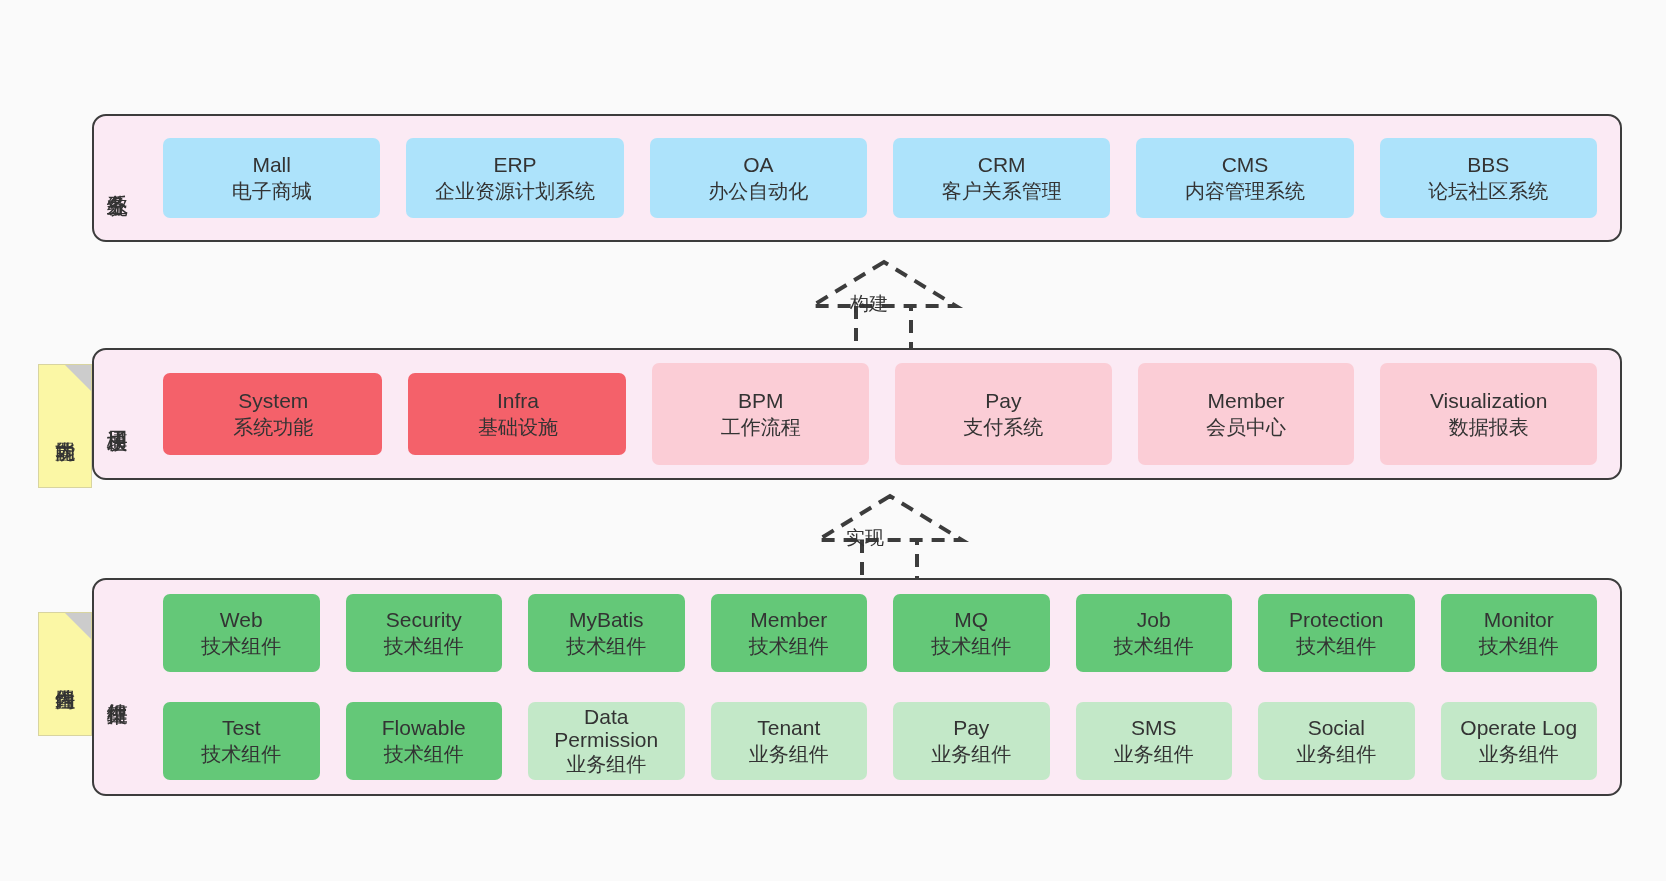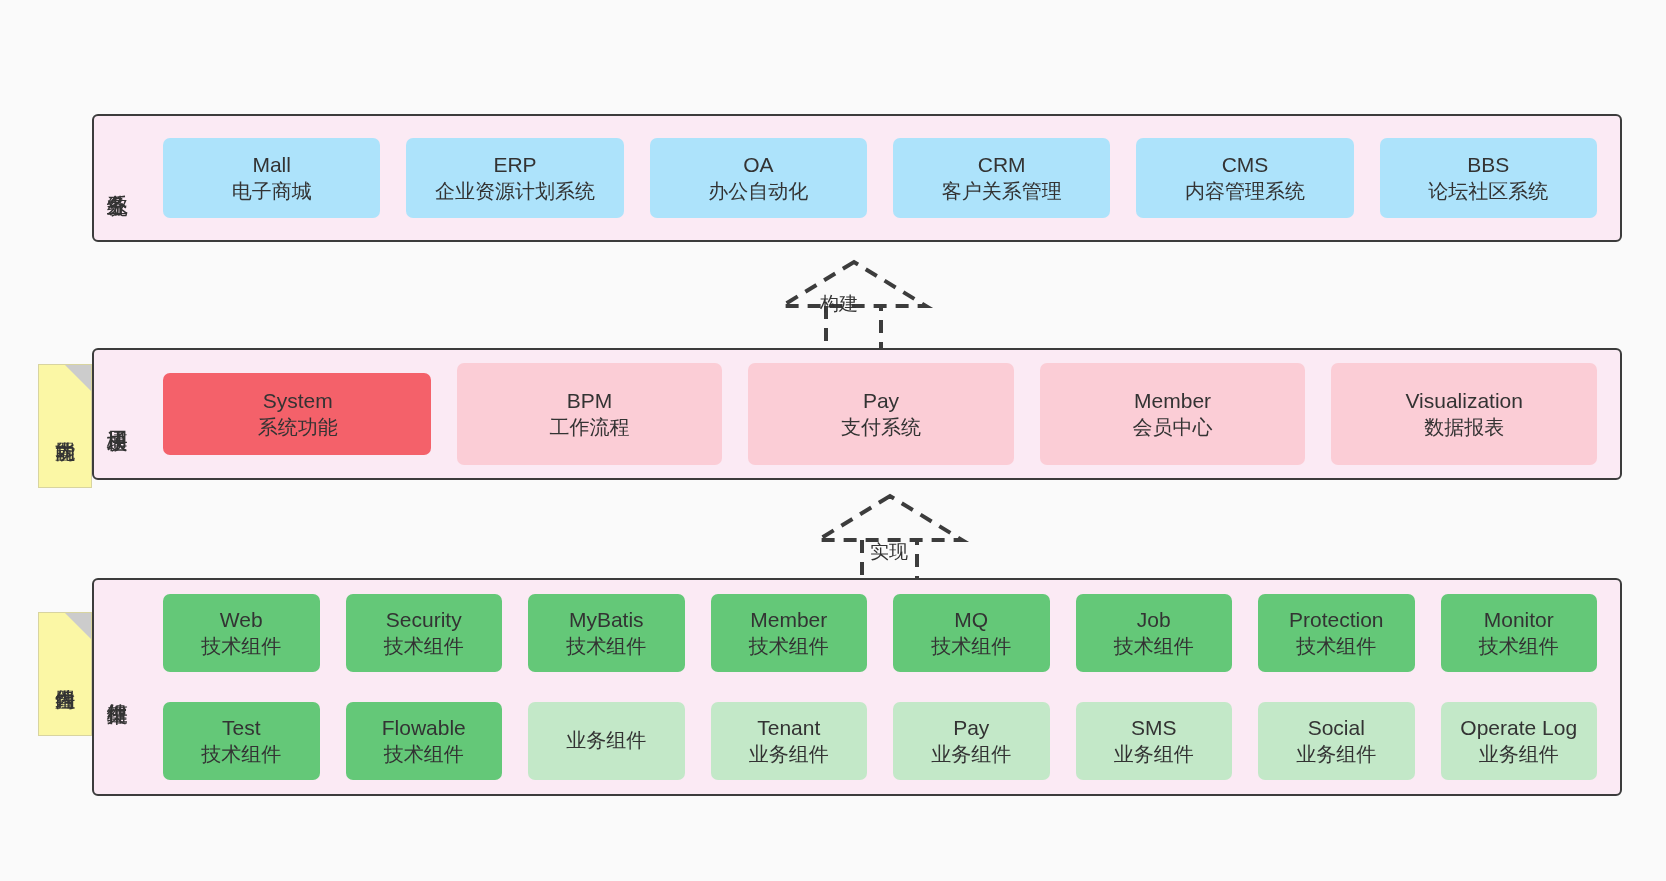--- a/index.html
+++ b/index.html
@@ -21,21 +21,21 @@
     left: 0; top: 0;
     width: 1666px;
     height: 881px;
   }
 
   
   .band {
     position: absolute;
     background: #fbeaf4;
     border: 2px solid #3c3c3c;
-    border-radius: 6px;
+    border-radius: 14px;
     box-sizing: border-box;
     display: flex;
     align-items: stretch;
   }
 
   .band-title {
     flex: 0 0 auto;
     width: 42px;
     display: flex;
     align-items: center;
@@ -179,21 +179,21 @@
       </div>
 
       <div class="node blue">
         <div class="t1">BBS</div>
         <div class="t2">论坛社区系统</div>
       </div>
 
     </div>
   </div>
 
-  <div class="arrow" style="left:774px; top:258px; width:160px; height:100px;">
+  <div class="arrow" style="left:804px; top:258px; width:160px; height:100px;">
     <svg width="180" height="105" viewBox="0 0 180 105">
 
       <path d="M 80 4 L 8 48 L 152 48 Z" fill="#fafafa" stroke="#3c3c3c" stroke-width="4" stroke-dasharray="13,9" stroke-linejoin="miter"></path>
 
       <path d="M 52 48 L 52 100 L 107 100 L 107 48" fill="none" stroke="#3c3c3c" stroke-width="4" stroke-dasharray="13,9"></path>
     </svg>
     <div class="arrow-label" style="left:46px; top:33px;">构建</div>
   </div>
 
   <div class="note" style="left:38px; top:364px; width:54px; height:124px;">
@@ -203,20 +203,24 @@
 
   <div class="band" style="left:92px; top:348px; width:1530px; height:132px;">
     <div class="band-title">通用模块</div>
     <div class="band-items">
 
       <div class="node red">
         <div class="t1">System</div>
         <div class="t2">系统功能</div>
       </div>
 
+      <div class="node red">
+        <div class="t1">Infra</div>
+        <div class="t2">基础设施</div>
+      </div>
 
       <div class="node pink">
         <div class="t1">BPM</div>
         <div class="t2">工作流程</div>
       </div>
 
       <div class="node pink">
         <div class="t1">Pay</div>
         <div class="t2">支付系统</div>
       </div>
@@ -232,21 +236,21 @@
       </div>
 
     </div>
   </div>
 
   <div class="arrow" style="left:810px; top:492px; width:160px; height:100px;">
     <svg width="180" height="105" viewBox="0 0 180 105">
       <path d="M 80 4 L 8 48 L 152 48 Z" fill="#fafafa" stroke="#3c3c3c" stroke-width="4" stroke-dasharray="13,9" stroke-linejoin="miter"></path>
       <path d="M 52 48 L 52 100 L 107 100 L 107 48" fill="none" stroke="#3c3c3c" stroke-width="4" stroke-dasharray="13,9"></path>
     </svg>
-    <div class="arrow-label" style="left:60px; top:33px;margin-top:14px;">实现</div>
+    <div class="arrow-label" style="left:36px; top:33px;">实现</div>
   </div>
 
   <div class="note" style="left:38px; top:612px; width:54px; height:124px;">
     <span class="fold"></span>
     <span>内置组件</span>
   </div>
 
   <div class="band" style="left:92px; top:578px; width:1530px; height:218px;">
     <div class="band-title">框架组件</div>
     <div class="band-items two-row">
@@ -289,20 +293,21 @@
       <div class="row">
         <div class="node green">
           <div class="t1">Test</div>
           <div class="t2">技术组件</div>
         </div>
         <div class="node green">
           <div class="t1">Flowable</div>
           <div class="t2">技术组件</div>
         </div>
         <div class="node lightgreen">
+          <div class="t1" style="line-height:1.12;">Data Permission</div>
           <div class="t2">业务组件</div>
         </div>
         <div class="node lightgreen">
           <div class="t1">Tenant</div>
           <div class="t2">业务组件</div>
         </div>
         <div class="node lightgreen">
           <div class="t1">Pay</div>
           <div class="t2">业务组件</div>
         </div>

